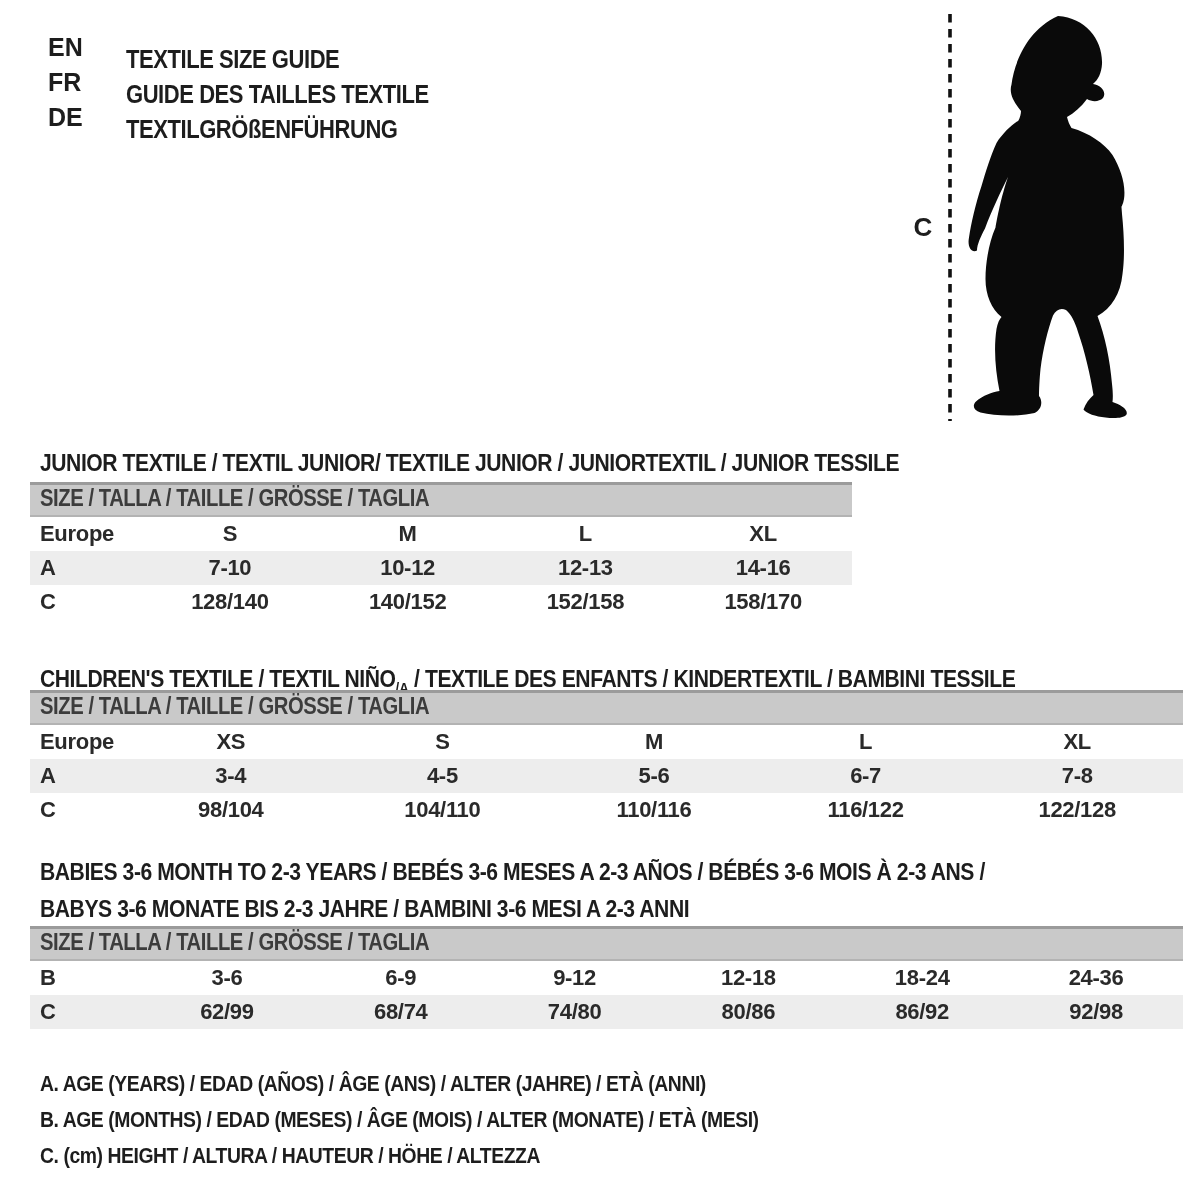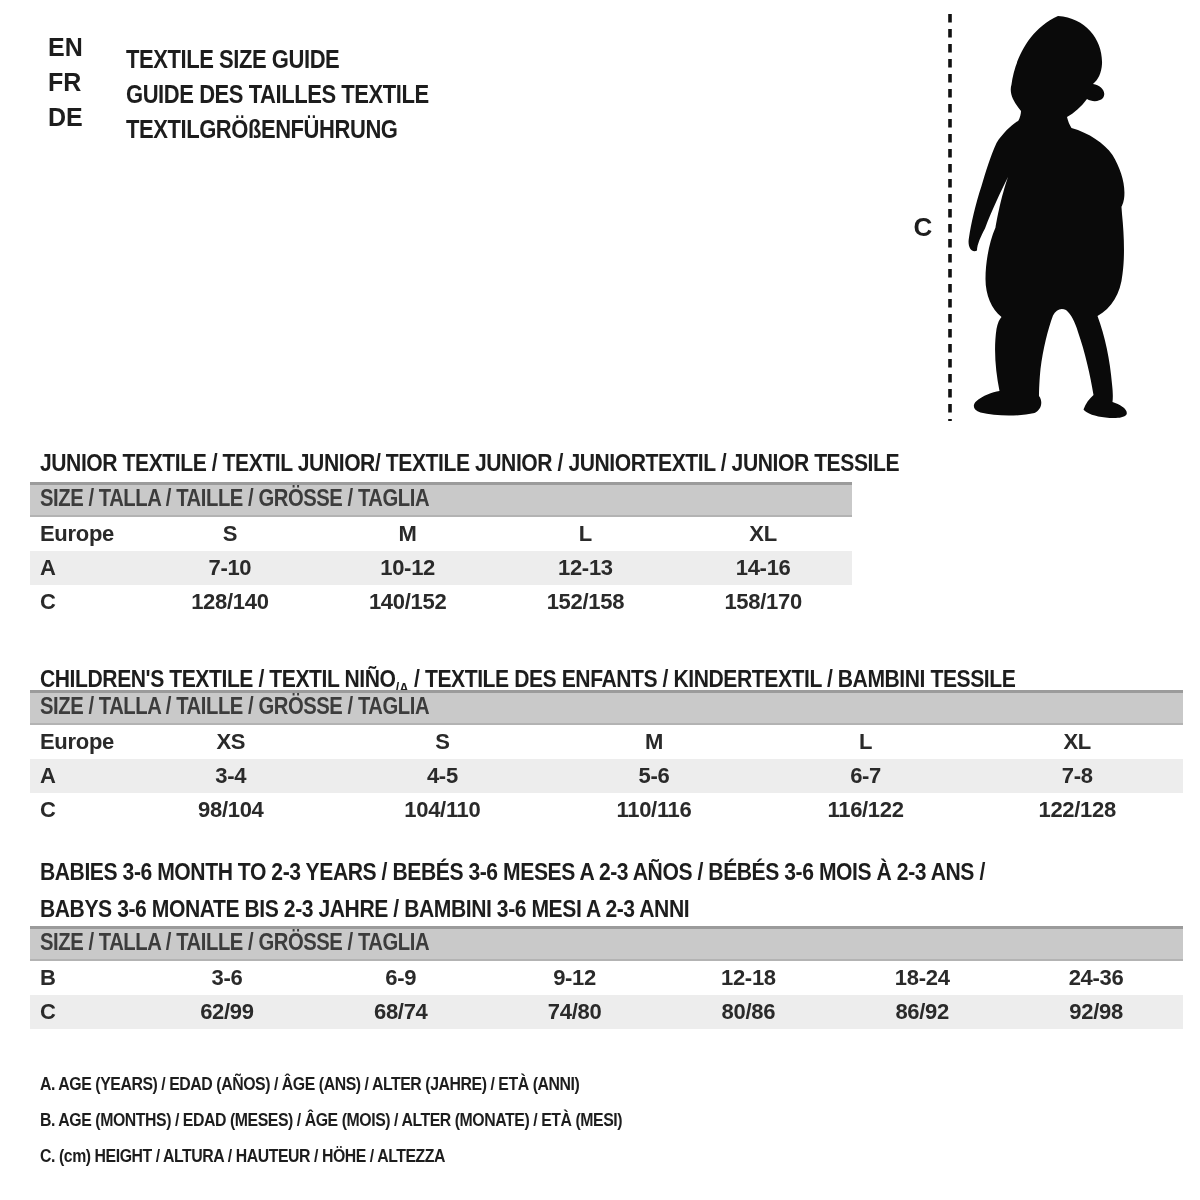--- a/index.html
+++ b/index.html
@@ -38,21 +38,21 @@
   .trow{height:34px;display:flex;align-items:center;font-size:22px;font-weight:bold;color:#2a2a2a;}
   .trow.alt{background:#ededed;}
   .trow .cell{flex:1 1 0;text-align:center;letter-spacing:-0.3px;}
   .trow .c0{flex:0 0 auto;text-align:left;padding-left:10px;letter-spacing:-0.3px;}
   .t1 .c0{width:101px;}
   .t2 .c0{width:85px;}
   .t3 .c0{width:100px;}
 
   
   .legend{position:absolute;left:40px;top:1066px;}
-  .legend-line{height:36px;display:flex;align-items:center;font-size:18px;font-weight:bold;}
+  .legend-line{height:36px;display:flex;align-items:center;font-size:22px;font-weight:bold;}
 </style>
 </head>
 <body>
 
 <div class="lang-block">
   <div class="lang-row">
     <span class="lang-code">EN</span>
     <span class="lang-title"><span class="cond">TEXTILE SIZE GUIDE</span></span>
   </div>
   <div class="lang-row">

